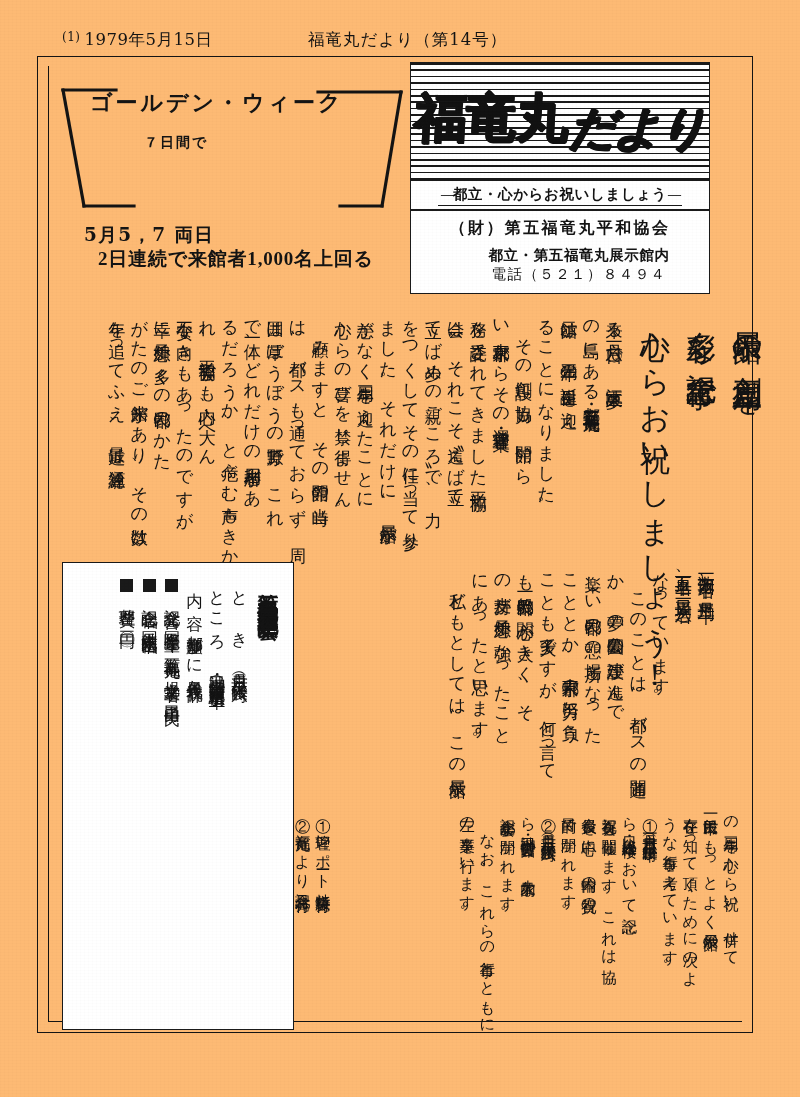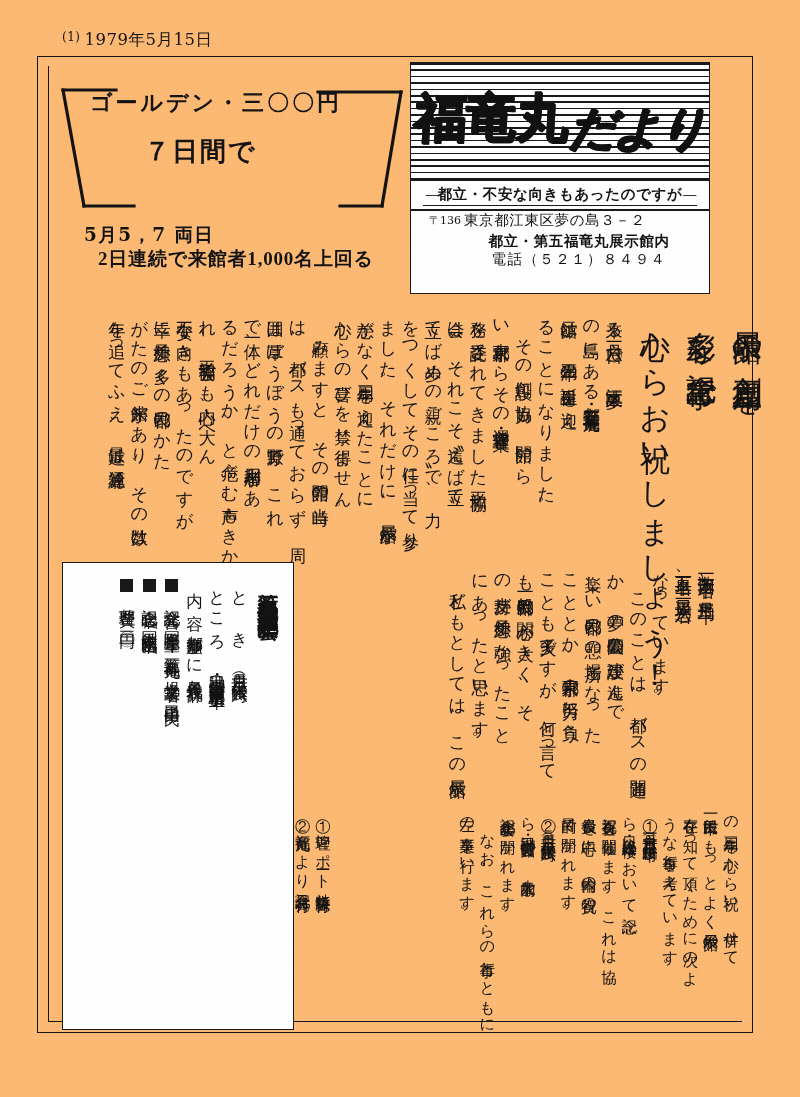--- a/index.html
+++ b/index.html
@@ -188,21 +188,21 @@
     position: absolute;
     left: 34px; top: 22px;
     font-size: 22px;
     font-weight: 700;
     letter-spacing: 3px;
     white-space: nowrap;
   }
   .lede-l2 {
     position: absolute;
     left: 88px; top: 68px;
-    font-size: 26px;
+    font-size: 14px;
     font-weight: 700;
     letter-spacing: 2px;
     white-space: nowrap;
   }
   .lede-l3 {
     position: absolute;
     left: 50px; top: 112px;
     font-size: 23px;
     font-weight: 700;
     letter-spacing: 1.2px;
@@ -304,56 +304,55 @@
 </style>
 </head>
 <body>
 
 <div class="page">
 
   <div class="page-head">
     <div class="head-issue">
       <span class="head-sup">(1)</span><span>1979年5月15日</span>
     </div>
+    <div class="head-title">福竜丸だより（第14号）</div>
   </div>
 
   <div class="frame-outer"></div>
   <div class="frame-inner"></div>
 
   <div class="masthead">
     <div class="mast-logo">
       <div class="mast-logo-text">
         <span class="kanji">福竜丸</span>
           <span class="kana">だより</span>
       </div>
     </div>
     <div class="mast-sub">
-      <span class="mast-sub-inner">都立・不安な向きもあったのですが</span>
-    </div>
+      <span class="mast-sub-inner">都立・心からお祝いしましょう</span>
+    </div>
+    <div class="mast-org">（財）第五福竜丸平和協会</div>
     <div class="mast-addr">
-      <div class="l1">
-        <span class="zip">〒136</span><span>東京都江東区夢の島３－２</span>
-      </div>
       <div class="l2">都立・第五福竜丸展示館内</div>
       <div class="l3">電話（５２１）８４９４</div>
     </div>
   </div>
 
   <div class="lede">
     <div class="lede-bracket">
       <svg width="344" height="128" viewBox="0 0 344 128" xmlns="http://www.w3.org/2000/svg">
         <path d="M3 6 L56 6" stroke="#141414" stroke-width="3.2" fill="none" stroke-linecap="square"></path>
         <path d="M3 6 L24 122" stroke="#141414" stroke-width="3.2" fill="none" stroke-linecap="square"></path>
         <path d="M24 122 L74 122" stroke="#141414" stroke-width="3.2" fill="none" stroke-linecap="square"></path>
         <path d="M258 8 L341 8" stroke="#141414" stroke-width="3.2" fill="none" stroke-linecap="square"></path>
         <path d="M341 8 L322 122" stroke="#141414" stroke-width="3.2" fill="none" stroke-linecap="square"></path>
         <path d="M280 122 L322 122" stroke="#141414" stroke-width="3.2" fill="none" stroke-linecap="square"></path>
       </svg>
     </div>
-    <div class="lede-l1">ゴールデン・三〇〇円</div>
+    <div class="lede-l1">ゴールデン・ウィーク</div>
     <div class="lede-l2">７日間で</div>
     <div class="lede-l4">5月5，7 両日</div>
     <div class="lede-l5">2日連続で来館者1,000名上回る</div>
   </div>
 
   <div class="vcol vhead h1">展示館の創立三周年を</div>
   <div class="vcol vhead h2">多彩な記念行事で</div>
   <div class="vcol vhead h3">心からお祝いしましょう！</div>
 
   <div id="main-cols">

